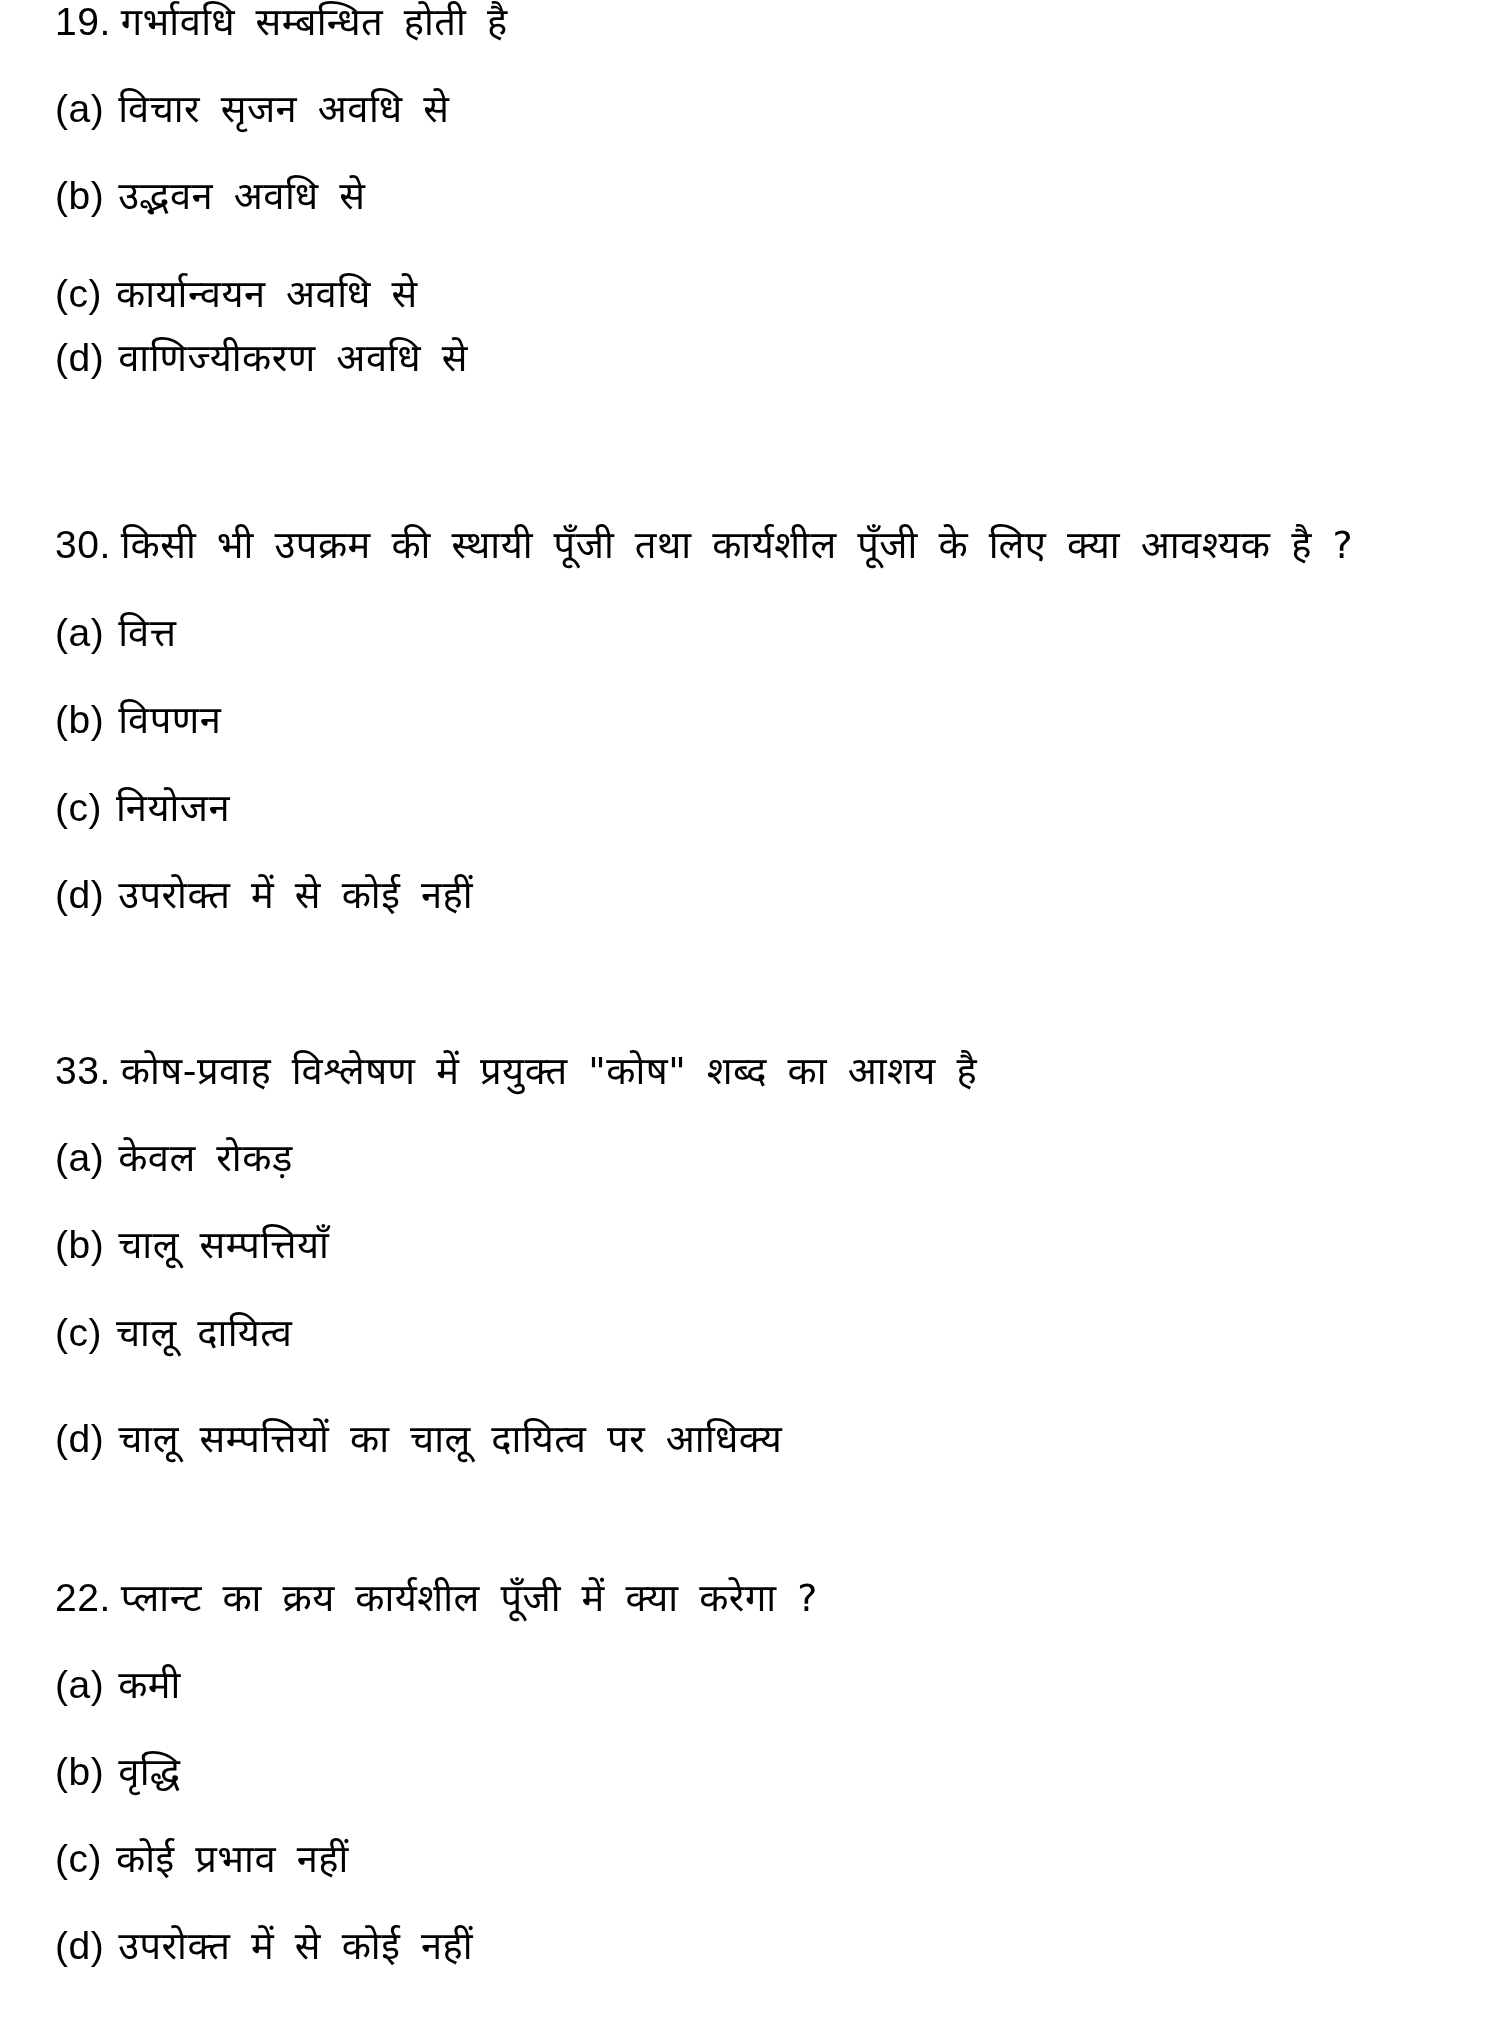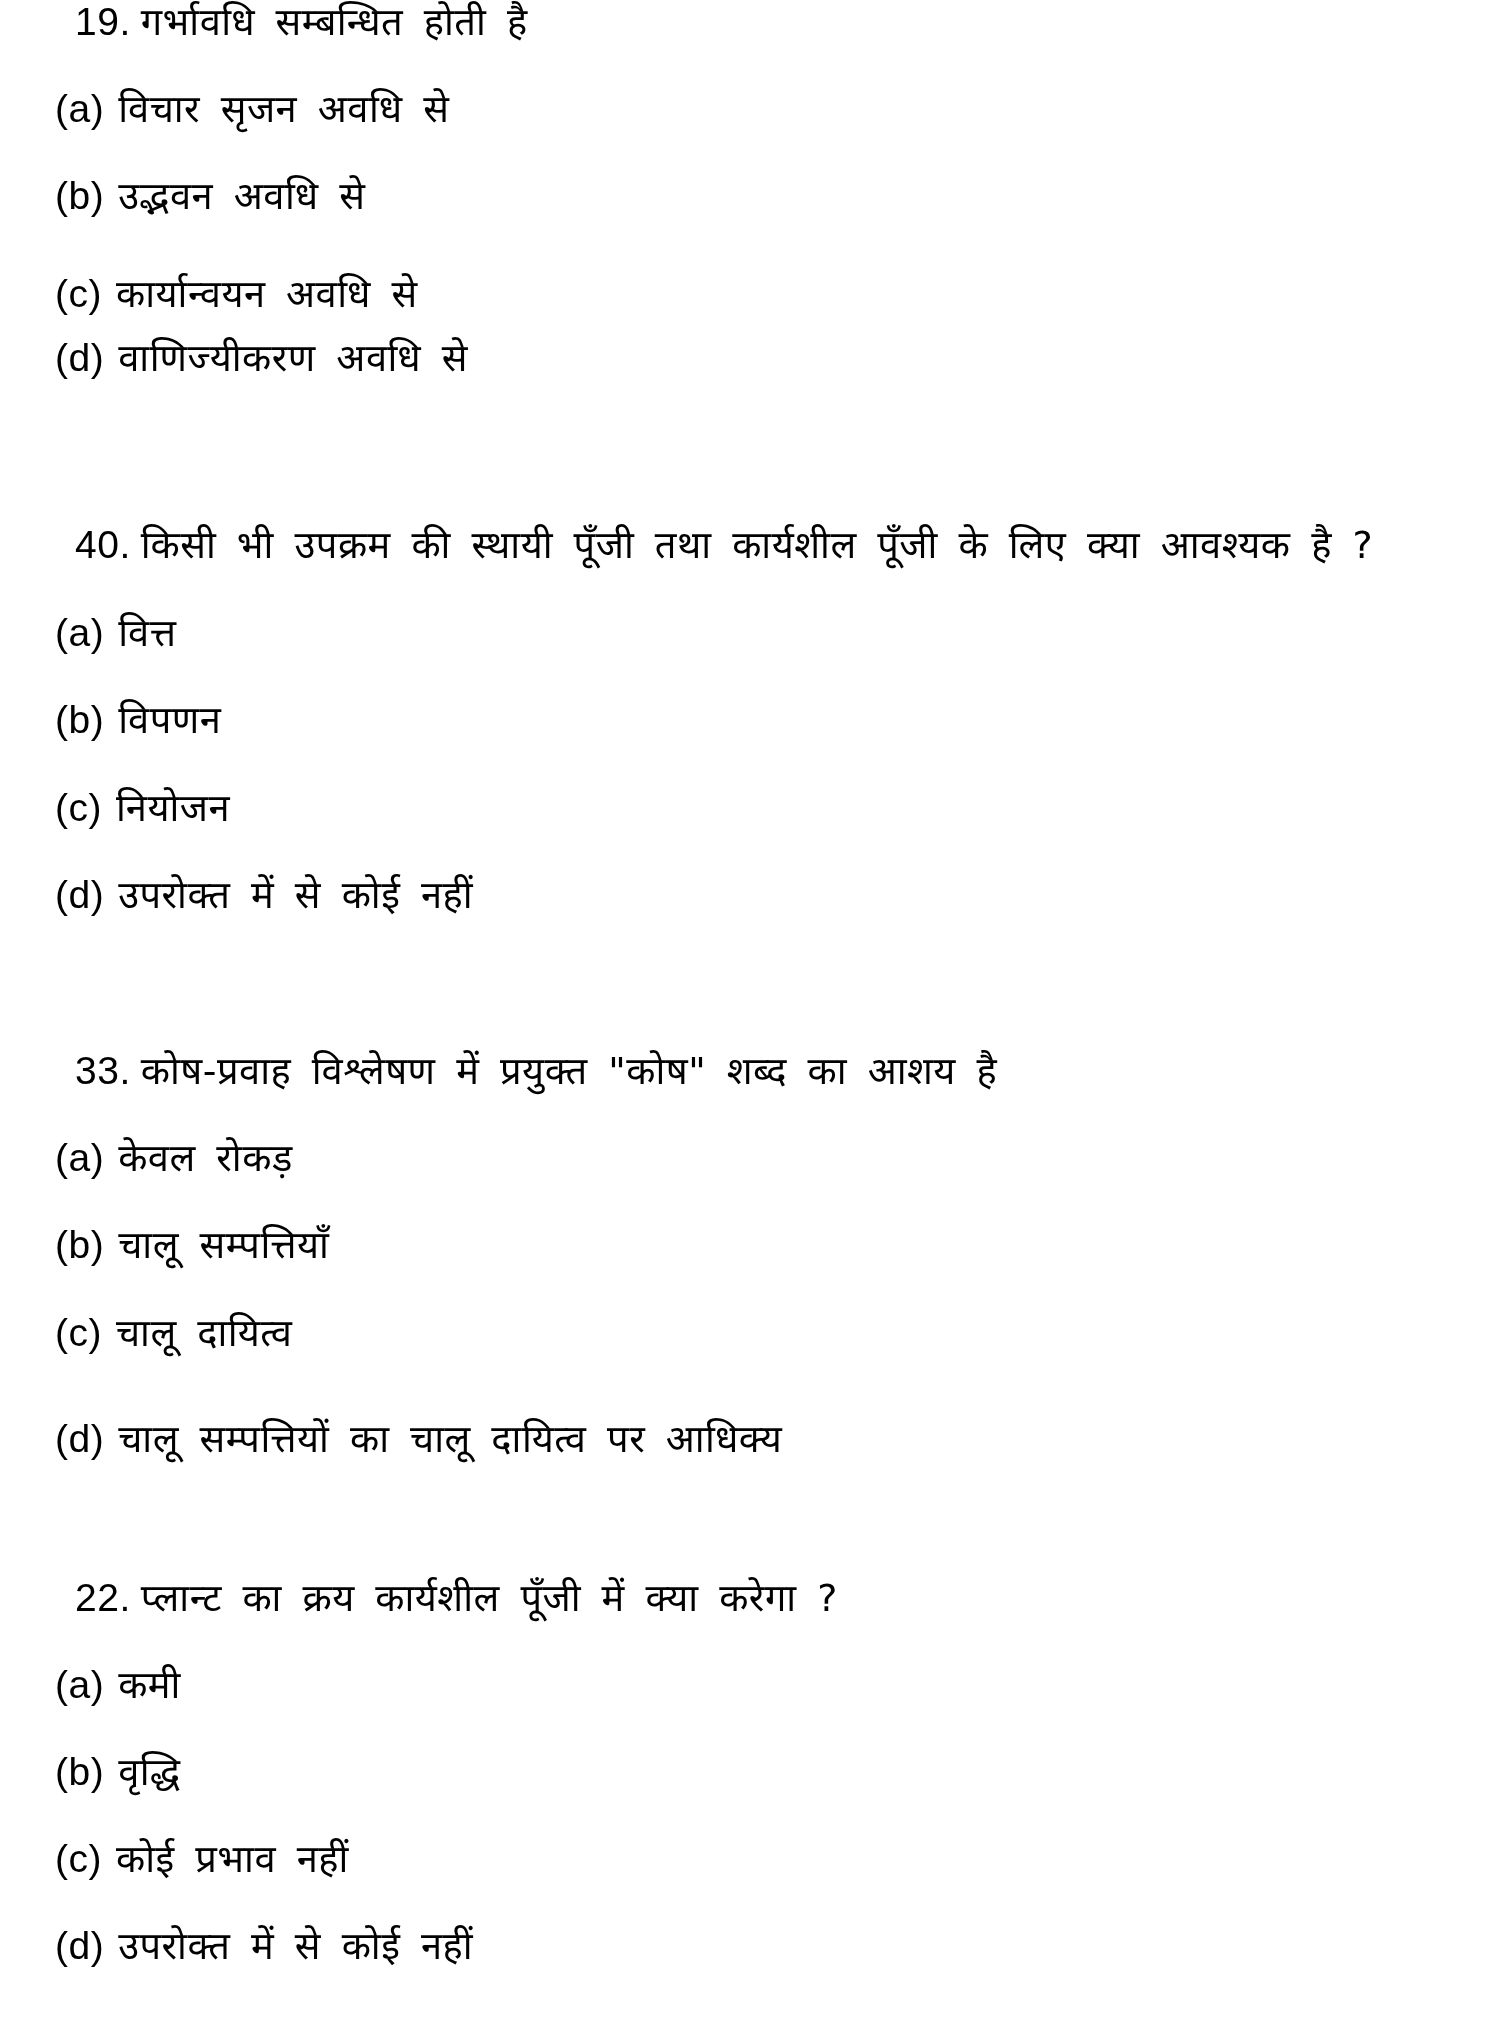--- a/index.html
+++ b/index.html
@@ -23,21 +23,21 @@
     font-size: 38px;
     white-space: nowrap;
     transform: translateY(-50%);
     letter-spacing: 0.5px;
     word-spacing: 8px;
   }
   .num, .label {
     font-family: "Liberation Sans", sans-serif;
     font-size: 39px;
   }
-  .num { margin-right: 10px; margin-left: 20px; }
+  .num { margin-right: 10px; }
   .label { margin-right: 14px; }
 </style>
 </head>
 <body>
 
 <div class="line" style="top:22px">
   <span class="num">19.</span><span>गर्भावधि सम्बन्धित होती है</span>
 </div>
 <div class="line" style="top:109px">
   <span class="label">(a)</span><span>विचार सृजन अवधि से</span>
@@ -46,21 +46,21 @@
   <span class="label">(b)</span><span>उद्भवन अवधि से</span>
 </div>
 <div class="line" style="top:294px">
   <span class="label">(c)</span><span>कार्यान्वयन अवधि से</span>
 </div>
 <div class="line" style="top:358px">
   <span class="label">(d)</span><span>वाणिज्यीकरण अवधि से</span>
 </div>
 
 <div class="line" style="top:545px">
-  <span class="num">40.</span><span>किसी भी उपक्रम की स्थायी पूँजी तथा कार्यशील पूँजी के लिए क्या आवश्यक है ?</span>
+  <span class="num">30.</span><span>किसी भी उपक्रम की स्थायी पूँजी तथा कार्यशील पूँजी के लिए क्या आवश्यक है ?</span>
 </div>
 <div class="line" style="top:633px">
   <span class="label">(a)</span><span>वित्त</span>
 </div>
 <div class="line" style="top:720px">
   <span class="label">(b)</span><span>विपणन</span>
 </div>
 <div class="line" style="top:808px">
   <span class="label">(c)</span><span>नियोजन</span>
 </div>

